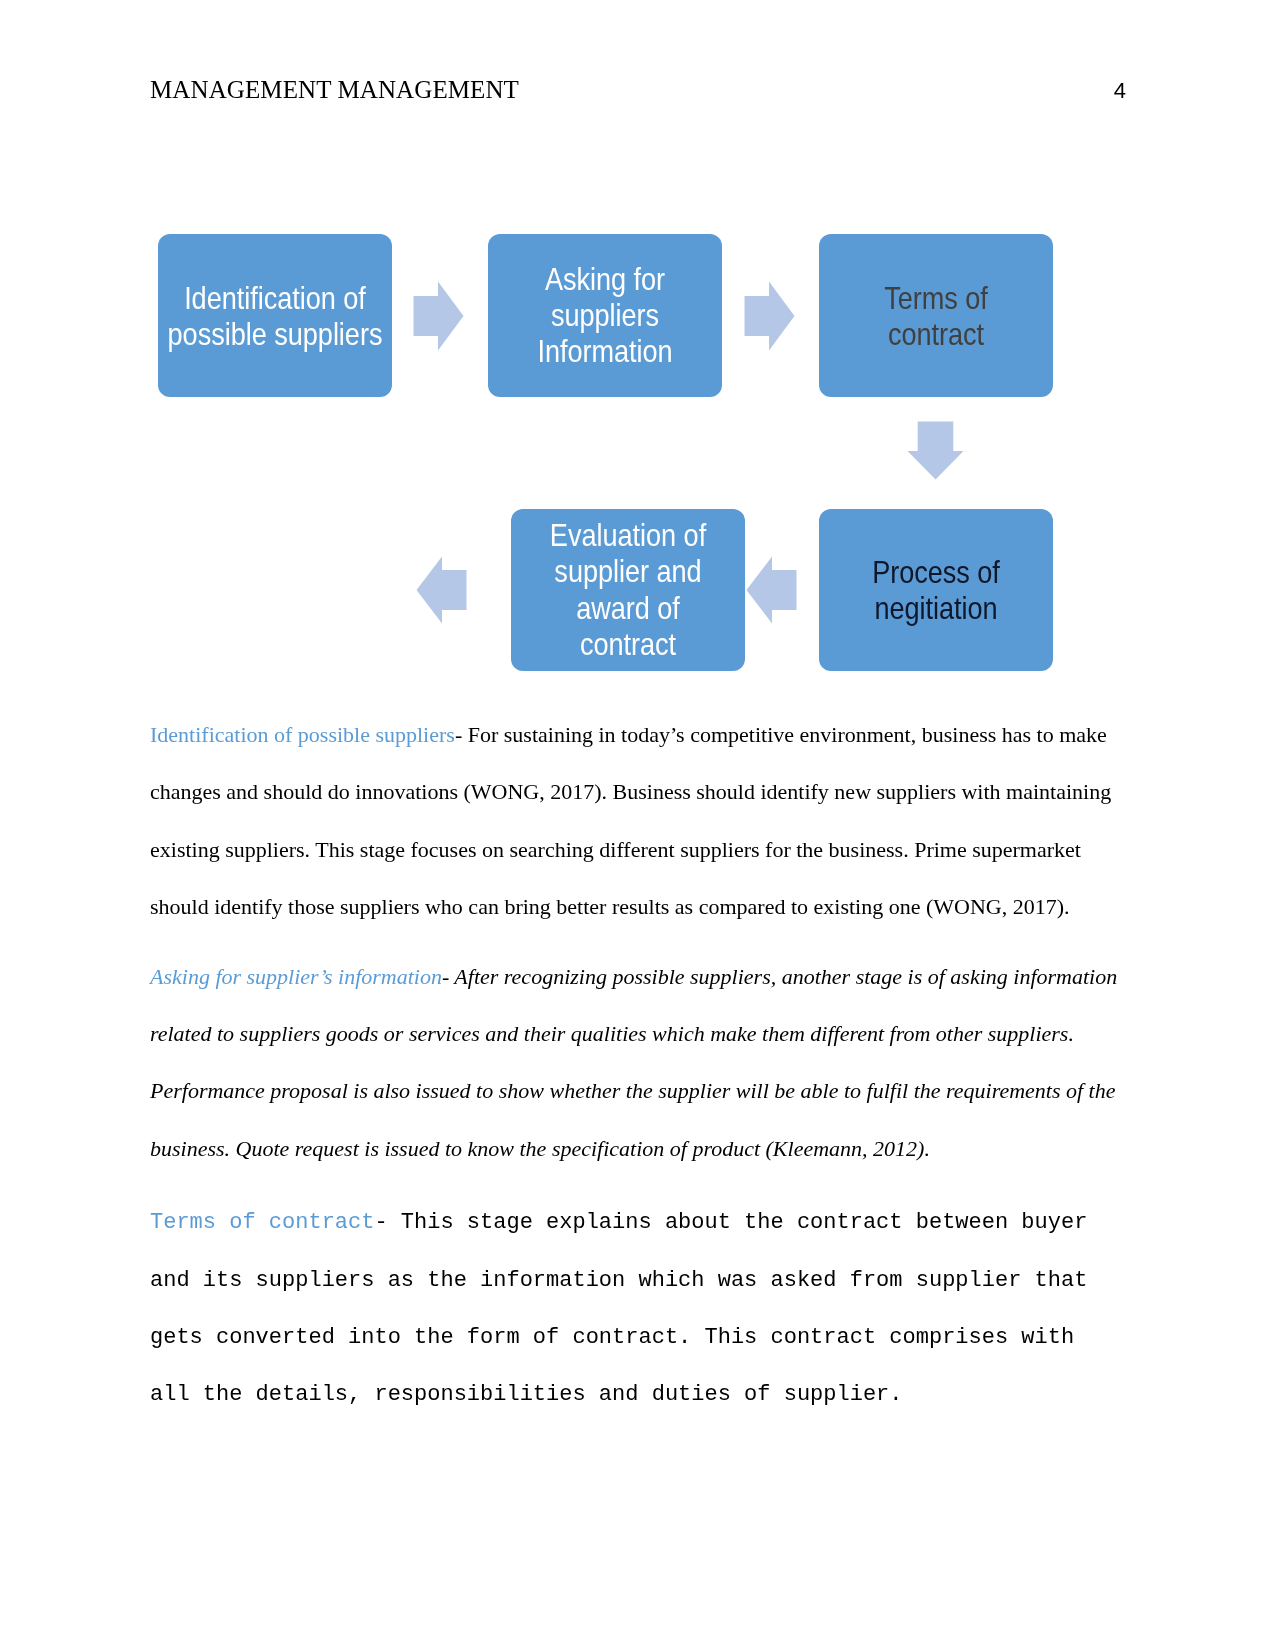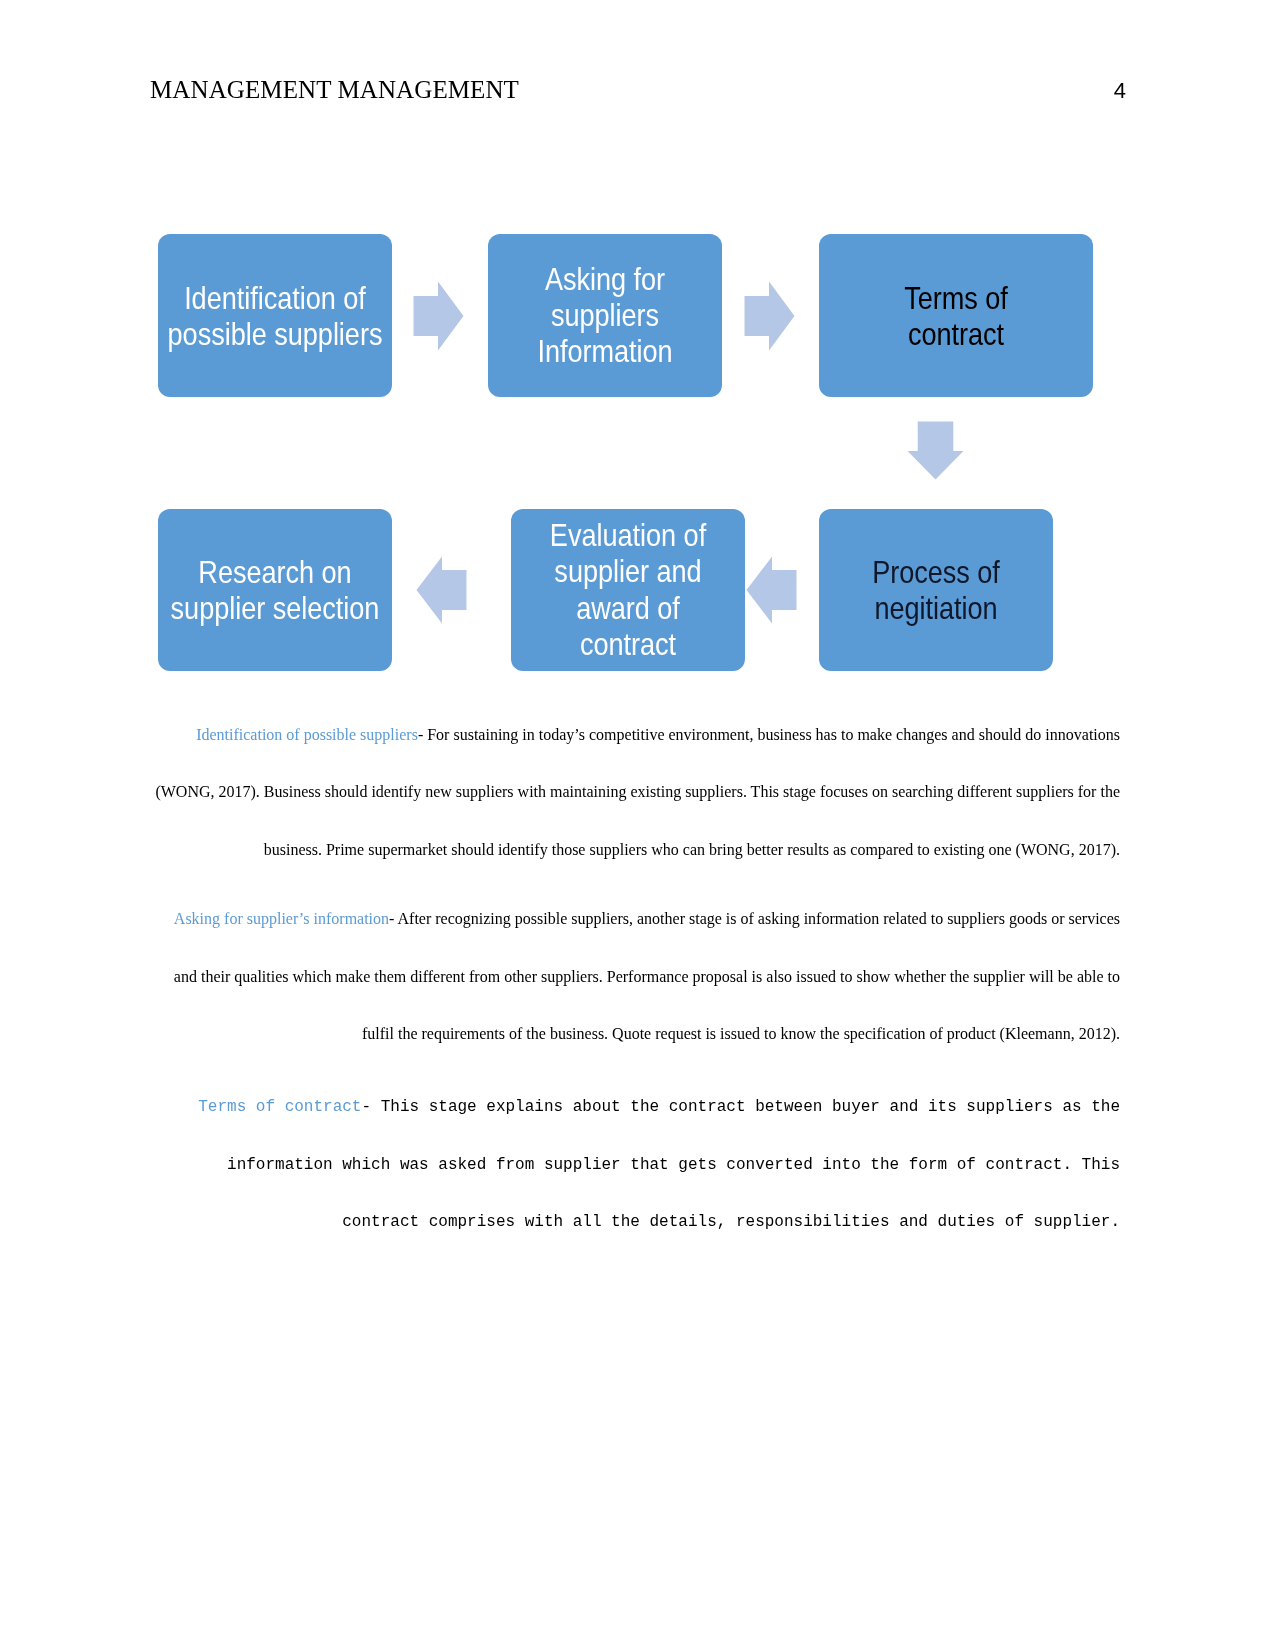--- a/index.html
+++ b/index.html
@@ -41,22 +41,22 @@
     width:272px;           
     display:block;
     letter-spacing:-0.05px;
     white-space:pre-line;
     transform:translate(-50%,-50%) scaleX(0.853);
   }
   .arrow { position:absolute; }
 
   
   .body-text { position:absolute; left:150px; top:706px; width:970px; }
-  p.para { margin:0 0 12px 0; font-size:16px; line-height:57.4px; text-align:right; }
-  p.para.gap2 { margin-bottom:17px; }
+  p.para { margin:0 0 12px 0; font-size:22px; line-height:57.4px; text-align:left; }
+  p.para.gap2 { margin-bottom:17px;font-style:italic; }
   p.para:last-child { margin-bottom:0;font-family:Liberation Mono, monospace; }
   .lead { color:#5B9BD5; }
 </style>
 </head>
 <body>
 
 <div class="page">
   <div class="header">
     <div class="header-title">MANAGEMENT MANAGEMENT</div>
     <div class="header-page">4</div>
@@ -65,27 +65,23 @@
   <div class="diagram">
     <div class="node" style="left: 488px; top: 234px; width: 234px; height: 163px; background-color: rgb(91, 155, 213); color: rgb(255, 255, 255);">
         <span class="nlabel">Asking for
 suppliers
 Information</span>
       </div>
     <div class="node" style="left: 158px; top: 234px; width: 234px; height: 163px; background-color: rgb(91, 155, 213); color: rgb(255, 255, 255);">
         <span class="nlabel">Identification of
 possible suppliers</span>
       </div>
-    <div class="node" style="left: 819px; top: 234px; width: 274px; height: 163px; background-color: rgb(91, 155, 213); color: #000000;">
+    <div class="node" style="left: 819px; top: 234px; width: 234px; height: 163px; background-color: rgb(91, 155, 213); color: #404040;">
         <span class="nlabel">Terms of
 contract</span>
-      </div>
-    <div class="node" style="left: 158px; top: 509px; width: 234px; height: 162px; background-color: rgb(91, 155, 213); color: rgb(255, 255, 255);">
-        <span class="nlabel">Research on
-supplier selection</span>
       </div>
     <div class="node" style="left: 488px; top: 509px; width: 234px; height: 162px; background-color: rgb(91, 155, 213); color: rgb(255, 255, 255); margin-left: 23px;">
         <span class="nlabel">Evaluation of
 supplier and
 award of
 contract</span>
       </div>
     <div class="node" style="left: 819px; top: 509px; width: 234px; height: 162px; background-color: rgb(91, 155, 213); color: #0f172a;">
         <span class="nlabel">Process of
 negitiation</span>

